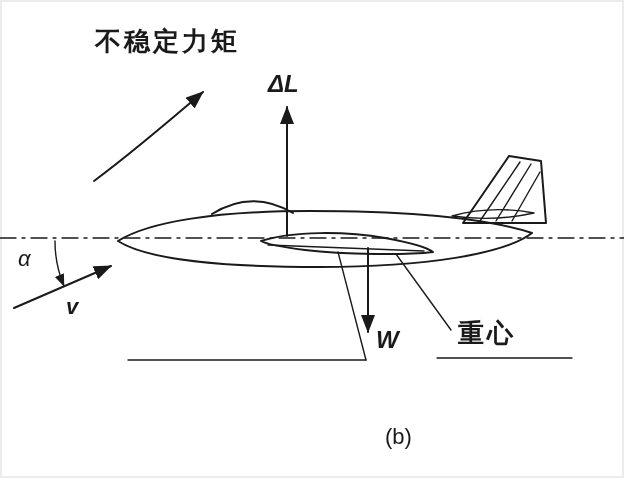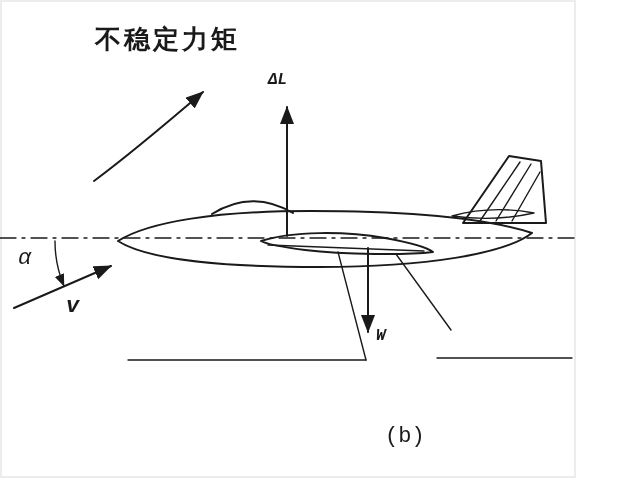--- a/index.html
+++ b/index.html
@@ -1,31 +1,31 @@
 <!DOCTYPE html>
 <html><head>
 <meta charset="utf-8">
 <style>
   html,body{margin:0;padding:0;background:#fff;}
   #figure{
     position:relative;
-    width:576px;height:478px;
+    width:624px;height:478px;
     background:var(--bg,#ffffff);
     overflow:hidden;
-    font-family:Liberation Mono, monospace;
+    font-family:Liberation Sans, sans-serif;
     color:var(--ink,#1a1a1a);
     box-shadow:inset 0 0 0 2px #ececec;
   }
   #figure svg{position:absolute;left:0;top:0;}
   .ink{stroke:var(--ink,#1a1a1a);fill:none;stroke-width:2;stroke-linecap:round;stroke-linejoin:round;}
   .thin{stroke-width:1.4;}
   .cline{stroke-width:1.3;stroke-dasharray:16 6 3 6;}
   .lbl{position:absolute;white-space:nowrap;line-height:1;}
   .cjk{font-size:26px;font-weight:600;letter-spacing:3px;}
-  .math{font-style:italic;font-size:16px;}
+  .math{font-style:italic;font-size:24px;}
   .bold{font-weight:700;}
   .caption{font-size:22px;}
 </style>
 </head>
 <body>
 
 <div id="figure" style="--ink: #1a1a1a; --bg: #ffffff;">
 
   <svg width="636" height="478" viewBox="0 0 636 478">
     <defs>
@@ -60,16 +60,17 @@
 
   <div class="lbl math bold" style="left:268px;top:72px;">ΔL</div>
 
   <div class="lbl math" style="left:18px;top:248px;font-size:22px;">α</div>
 
   <div class="lbl math bold" style="left:66px;top:296px;font-size:22px;">v</div>
 
 
   <div class="lbl math bold" style="left:376px;top:328px;">W</div>
 
+  <div class="lbl cjk" style="left:458px;top:320px;">重心</div>
 
   <div class="lbl caption" style="left:385px;top:426px;">(b)</div>
 
 </div>
 
 </body></html>

